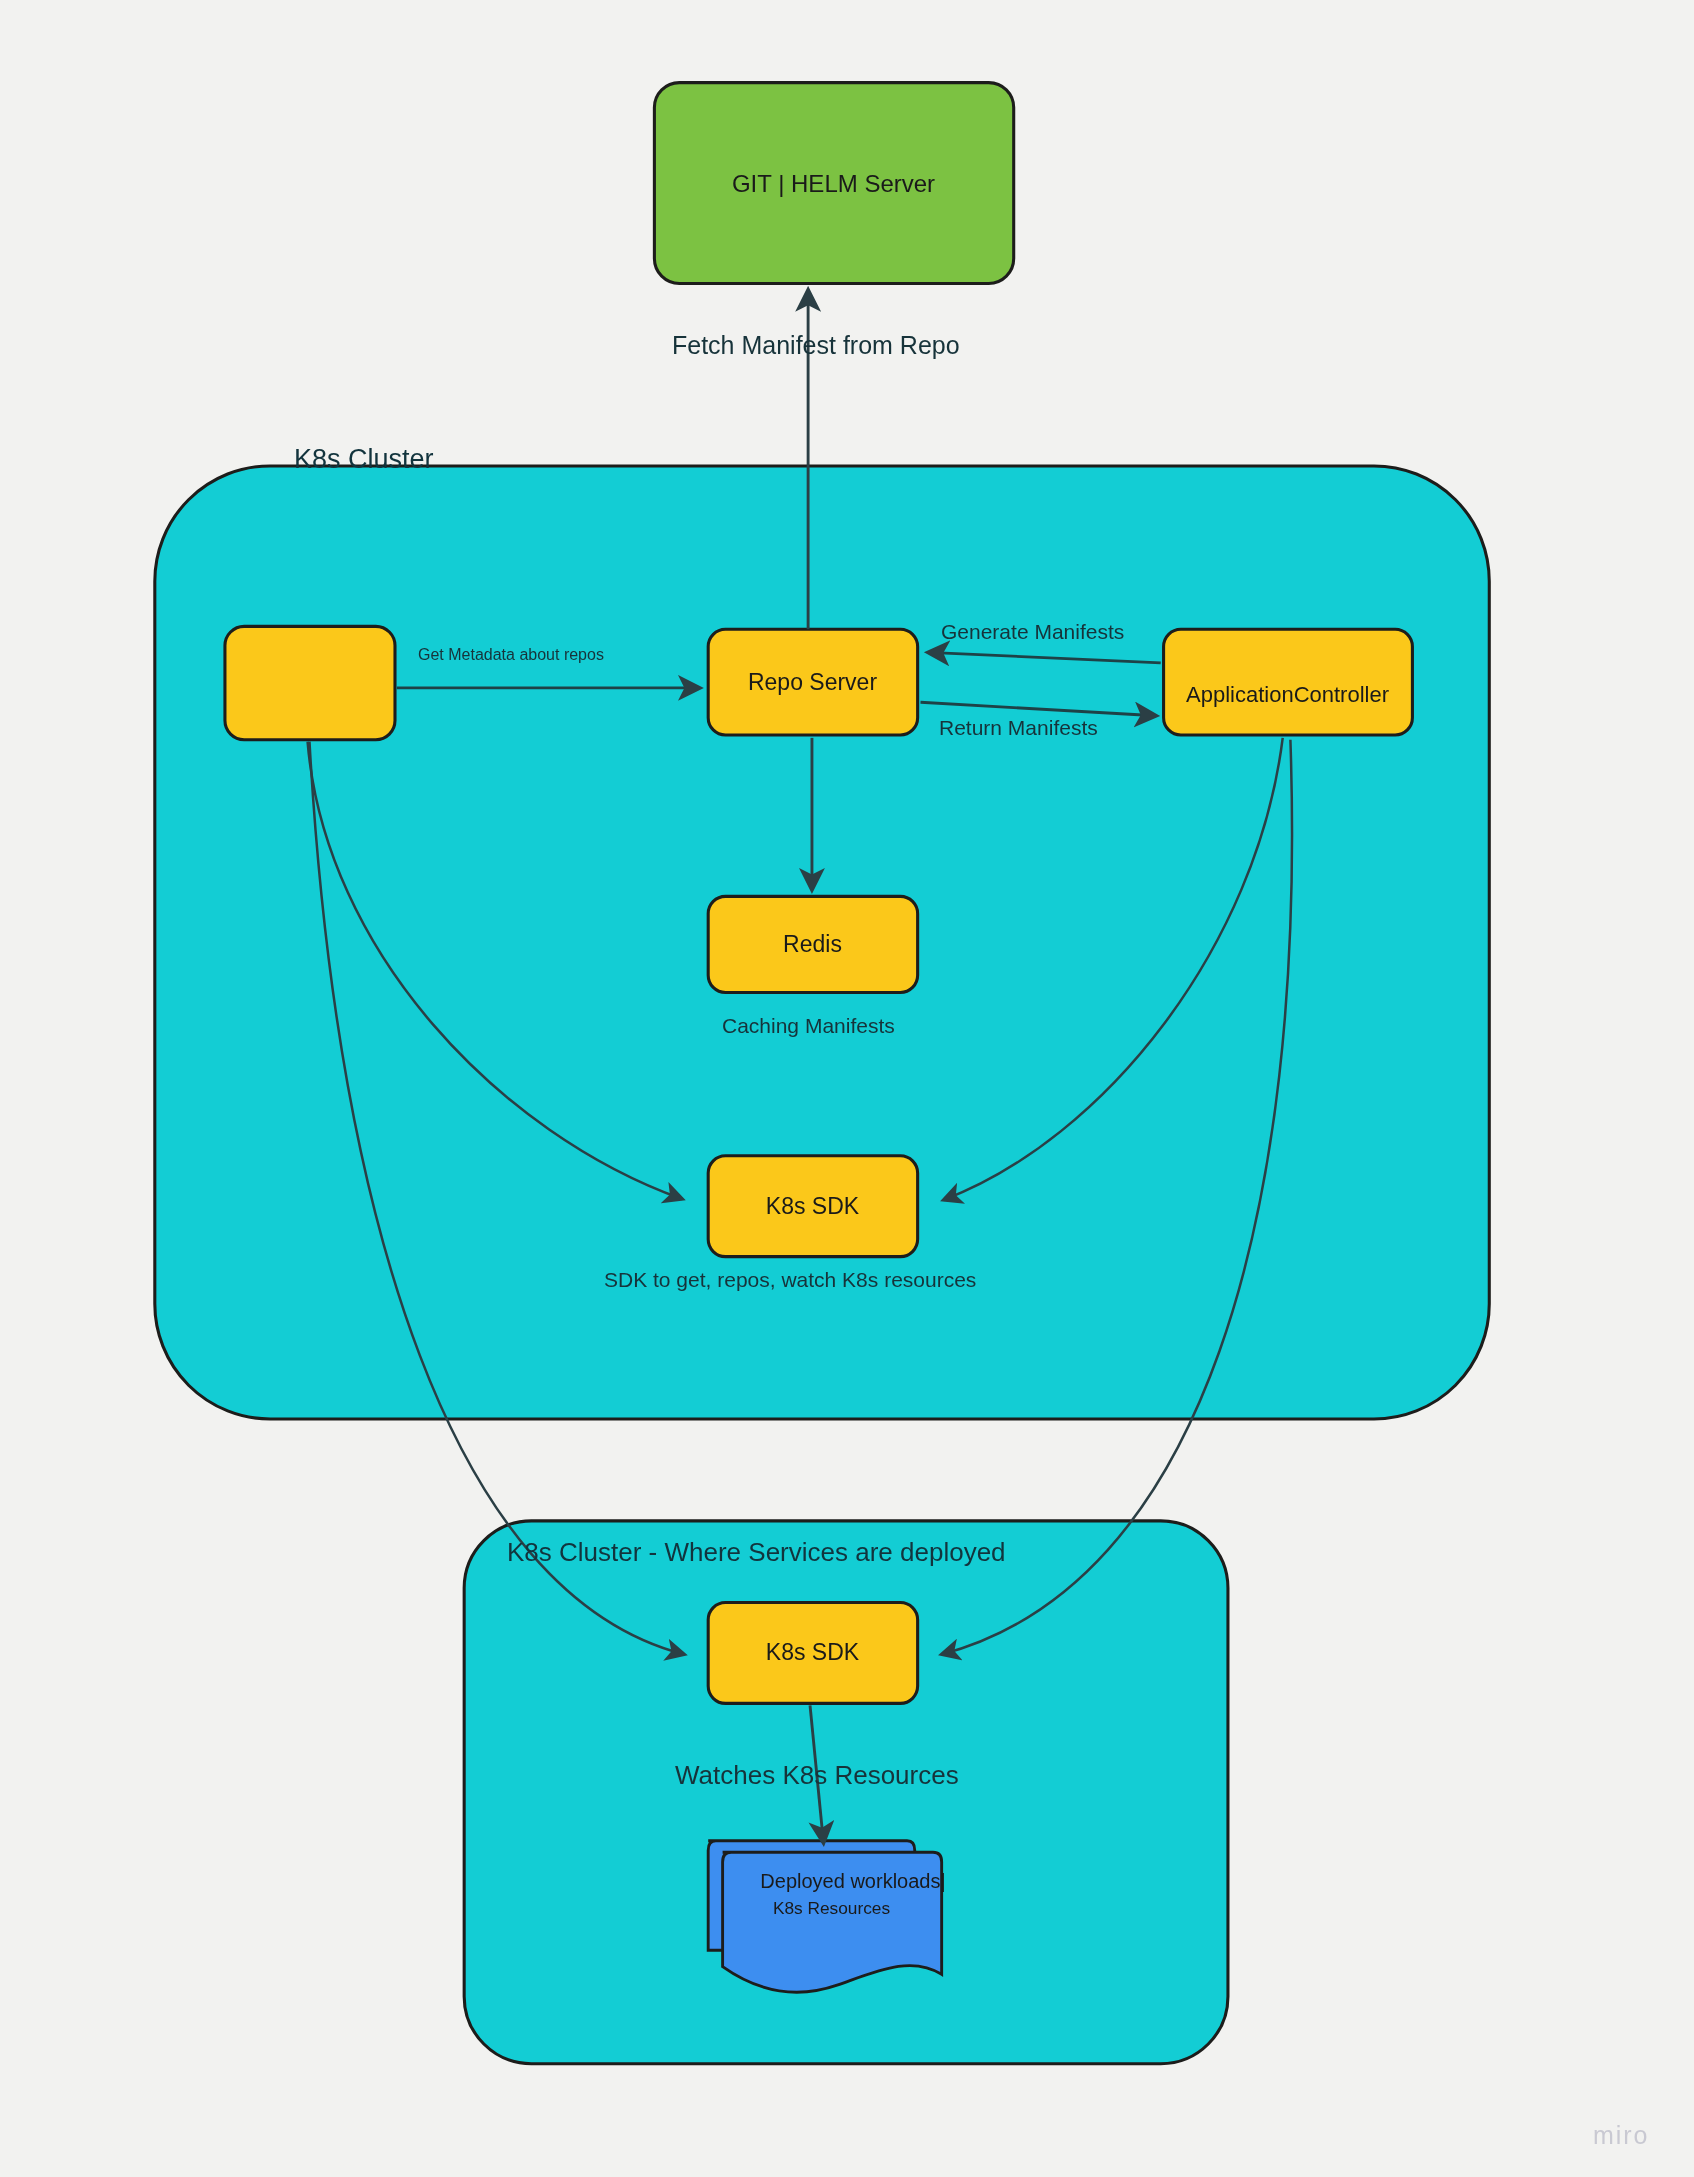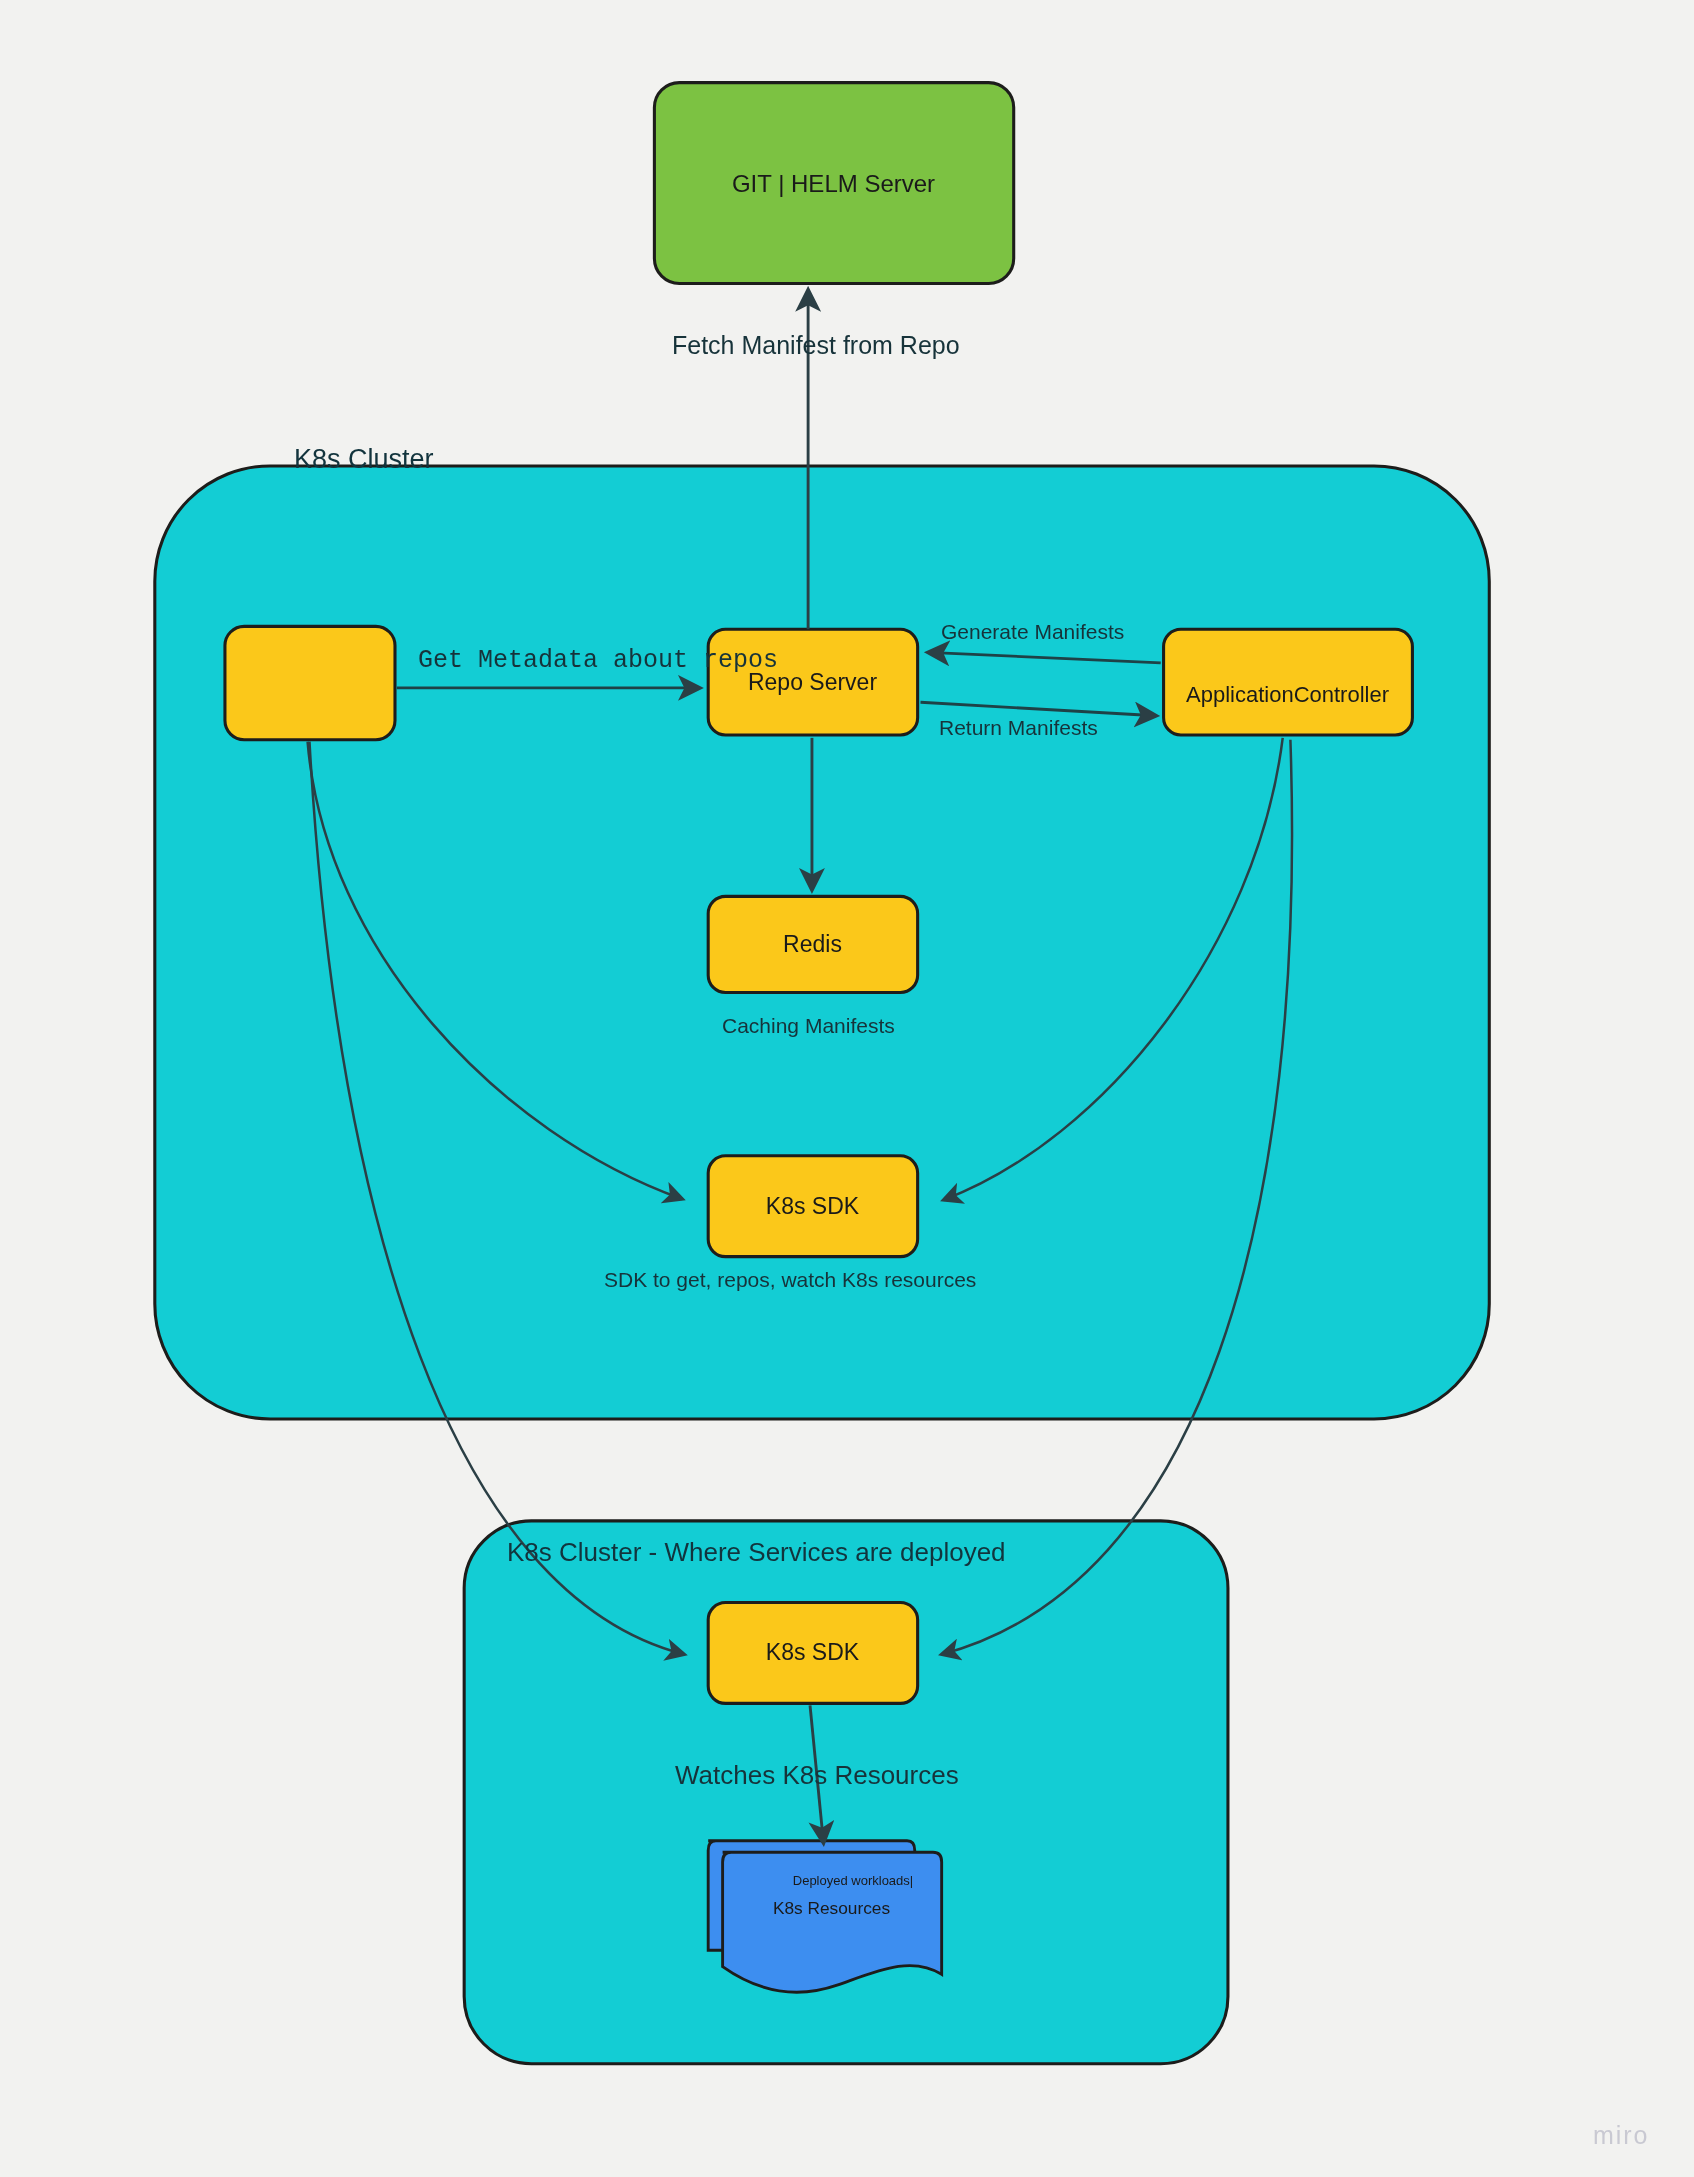--- a/index.html
+++ b/index.html
@@ -133,27 +133,27 @@
   <div class="node-text" style="left:708px; top:629px; width:209px; height:106px; font-size:23px;text-align:right;">Repo Server</div>
 
   <div class="node-text" style="left:1163px; top:629px; width:249px; height:131px; font-size:22px;">ApplicationController</div>
 
   <div class="node-text" style="left:708px; top:896px; width:209px; height:96px; font-size:23px;">Redis</div>
 
   <div class="node-text" style="left:708px; top:1156px; width:209px; height:101px; font-size:23px;">K8s SDK</div>
 
   <div class="node-text" style="left:708px; top:1602px; width:209px; height:101px; font-size:23px;">K8s SDK</div>
 
-  <div class="node-text" style="left:722px; top:1868px; width:262px; height:27px; font-size:13px;text-align:right;">Deployed workloads|</div>
+  <div class="node-text" style="left:722px; top:1868px; width:262px; height:27px; font-size:20px;text-align:right;">Deployed workloads|</div>
 
   <div class="node-text" style="left:722px; top:1895px; width:219px; height:27px; font-size:17.3px;">K8s Resources</div>
 
   <div class="edge-label" style="left:672px; top:331px; font-size:25px;">Fetch Manifest from Repo</div>
 
-  <div class="edge-label" style="left:418px; top:646px; font-size:25px;font-family:Liberation Mono, monospace;">Get Metadata about repos</div>
+  <div class="edge-label" style="left:418px; top:646px; font-size:16px;">Get Metadata about repos</div>
 
   <div class="edge-label" style="left:941px; top:620px; font-size:21px;">Generate Manifests</div>
 
   <div class="edge-label" style="left:939px; top:716px; font-size:21px;">Return Manifests</div>
 
   <div class="edge-label" style="left:722px; top:1014px; font-size:21px;">Caching Manifests</div>
 
   <div class="edge-label" style="left:604px; top:1268px; font-size:21px;">SDK to get, repos, watch K8s resources</div>
 
   <div class="edge-label" style="left:675px; top:1760px; font-size:26px;">Watches K8s Resources</div>

